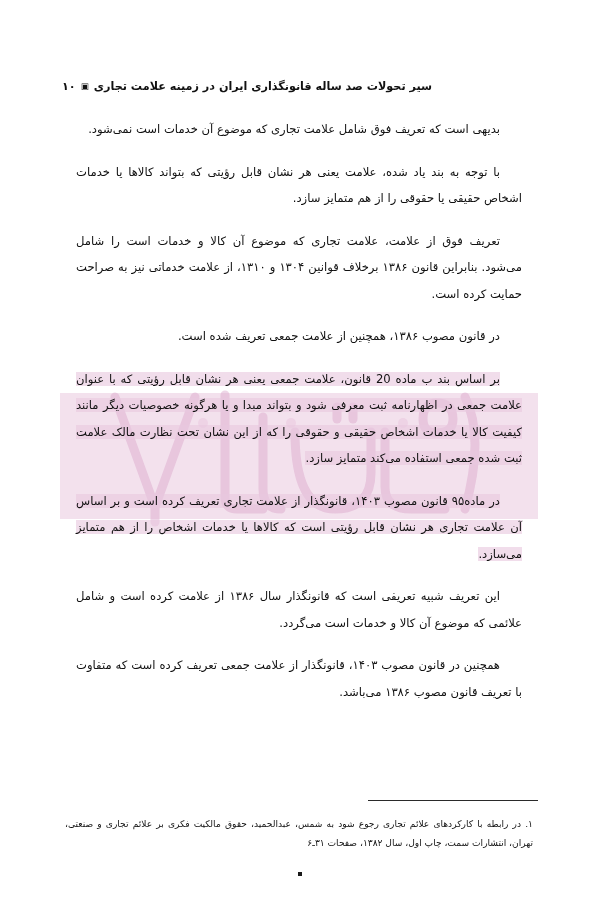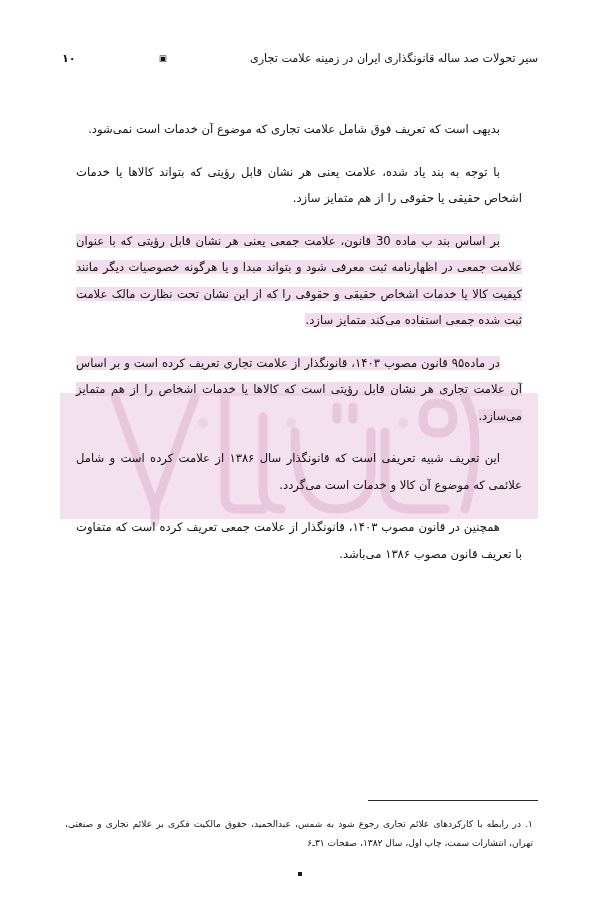--- a/index.html
+++ b/index.html
@@ -19,31 +19,32 @@
   }
 
   
   .running-header {
     position: absolute;
     top: 52px;
     right: 62px;
     left: 62px;
     display: flex;
     flex-direction: row-reverse;
-    justify-content: space-between;
+    justify-content: flex-start;
     align-items: baseline;
     gap: 5px;
     font-size: 11.2px;
     font-weight: bold;
     letter-spacing: 0.1px;
     white-space: nowrap;
     direction: rtl;
   }
   .running-header .hdr-title {
-    font-weight: normal;
+    font-weight: bold;
+    margin-top: 28px;
   }
   .running-header .hdr-sep {
     font-size: 8.5px;
     line-height: 1;
     position: relative;
     top: -1.5px;
   }
   .running-header .hdr-folio {
     font-weight: bold;
   }
@@ -168,23 +169,25 @@
     </svg>
   </div>
 
   <div class="body-block">
 
     <p class="para">بدیهی است که تعریف فوق شامل علامت تجاری که موضوع آن خدمات است نمی‌شود.</p>
 
 
     <p class="para">با توجه به بند یاد شده، علامت یعنی هر نشان قابل رؤیتی که بتواند کالاها یا خدمات اشخاص حقیقی یا حقوقی را از هم متمایز سازد.</p>
 
-
-
-    <p class="para"><span class="hl-span">بر اساس بند ب ماده 30 قانون، علامت جمعی یعنی هر نشان قابل رؤیتی که با عنوان علامت جمعی در اظهارنامه ثبت معرفی شود و بتواند مبدا و یا هرگونه خصوصیات دیگر مانند کیفیت کالا یا خدمات اشخاص حقیقی و حقوقی را که از این نشان تحت نظارت مالک علامت ثبت شده جمعی استفاده می‌کند متمایز سازد.</span></p>
+    <p class="para">تعریف فوق از علامت، علامت تجاری که موضوع آن کالا و خدمات است را شامل می‌شود. بنابراین قانون ۱۳۸۶ برخلاف قوانین ۱۳۰۴ و ۱۳۱۰، از علامت خدماتی نیز به صراحت حمایت کرده است.</p>
+
+    <p class="para">در قانون مصوب ۱۳۸۶، همچنین از علامت جمعی تعریف شده است.</p>
+
+    <p class="para"><span class="hl-span">بر اساس بند ب ماده 20 قانون، علامت جمعی یعنی هر نشان قابل رؤیتی که با عنوان علامت جمعی در اظهارنامه ثبت معرفی شود و بتواند مبدا و یا هرگونه خصوصیات دیگر مانند کیفیت کالا یا خدمات اشخاص حقیقی و حقوقی را که از این نشان تحت نظارت مالک علامت ثبت شده جمعی استفاده می‌کند متمایز سازد.</span></p>
 
     <p class="para"><span class="hl-span">در ماده۹۵ قانون مصوب ۱۴۰۳، قانونگذار از علامت تجاری تعریف کرده است و بر اساس آن علامت تجاری هر نشان قابل رؤیتی است که کالاها یا خدمات اشخاص را از هم متمایز می‌سازد.</span></p>
 
     <p class="para">این تعریف شبیه تعریفی است که قانونگذار سال ۱۳۸۶ از علامت کرده است و شامل علائمی که موضوع آن کالا و خدمات است می‌گردد.</p>
 
 
     <p class="para">همچنین در قانون مصوب ۱۴۰۳، قانونگذار از علامت جمعی تعریف کرده است که متفاوت با تعریف قانون مصوب ۱۳۸۶ می‌باشد.</p>
 
   </div>
 

